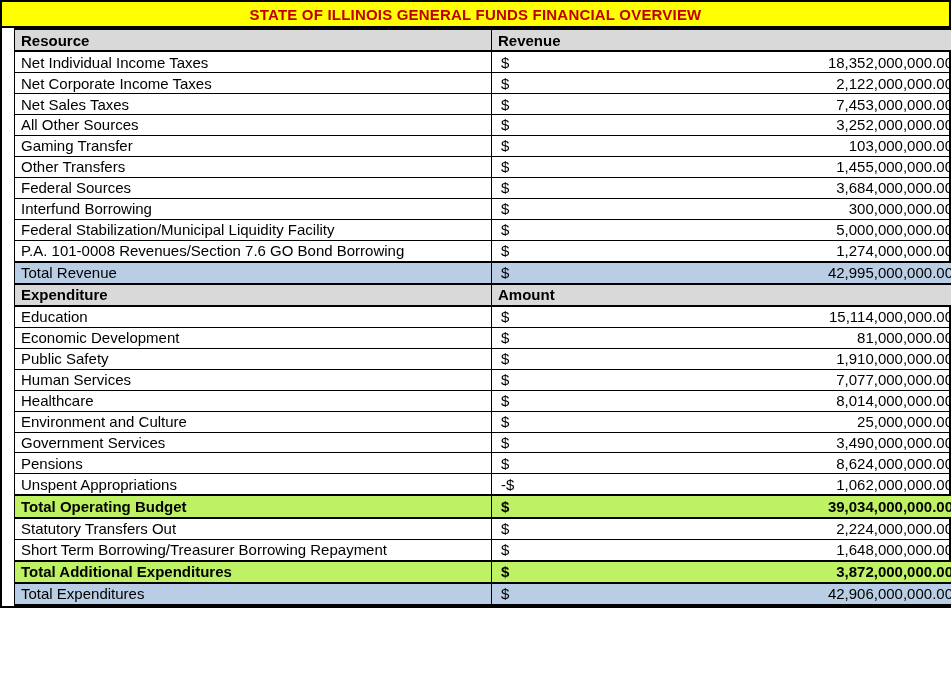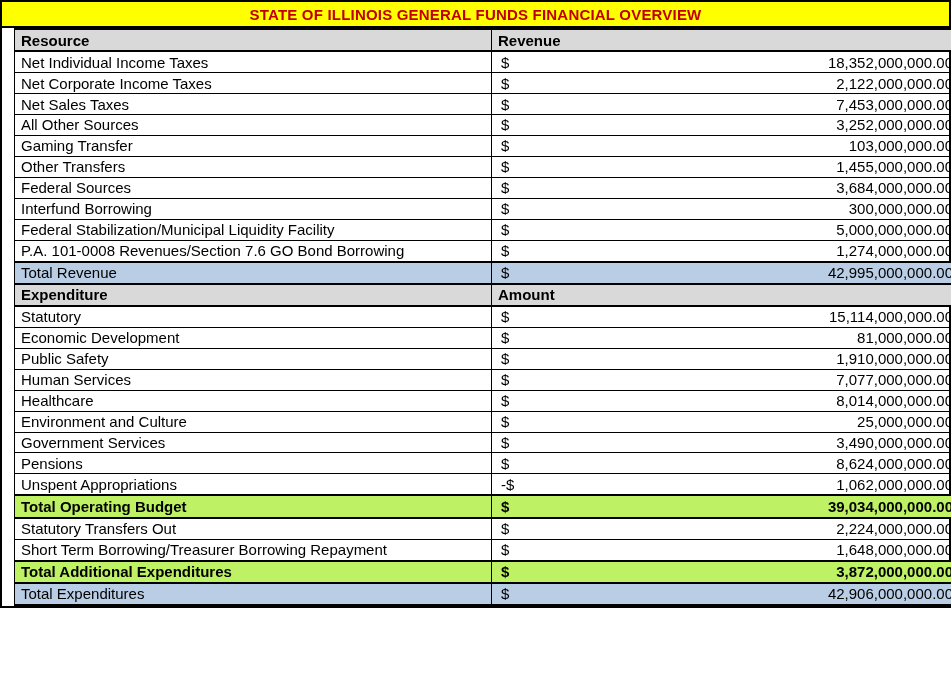--- a/index.html
+++ b/index.html
@@ -187,21 +187,21 @@
               <span>$</span>
               <span>42,995,000,000.00</span>
             </div>
           </td>
         </tr>
         <tr>
           <th>Expenditure</th>
           <th>Amount</th>
         </tr>
         <tr class="row-normal">
-          <td class="label-cell">Statutory</td>
+          <td class="label-cell">Education</td>
           <td class="amount-cell">
             <div class="amt-wrap">
               <span>$</span>
               <span>15,114,000,000.00</span>
             </div>
           </td>
         </tr>
         <tr class="row-normal">
           <td class="label-cell">Economic Development</td>
           <td class="amount-cell">

